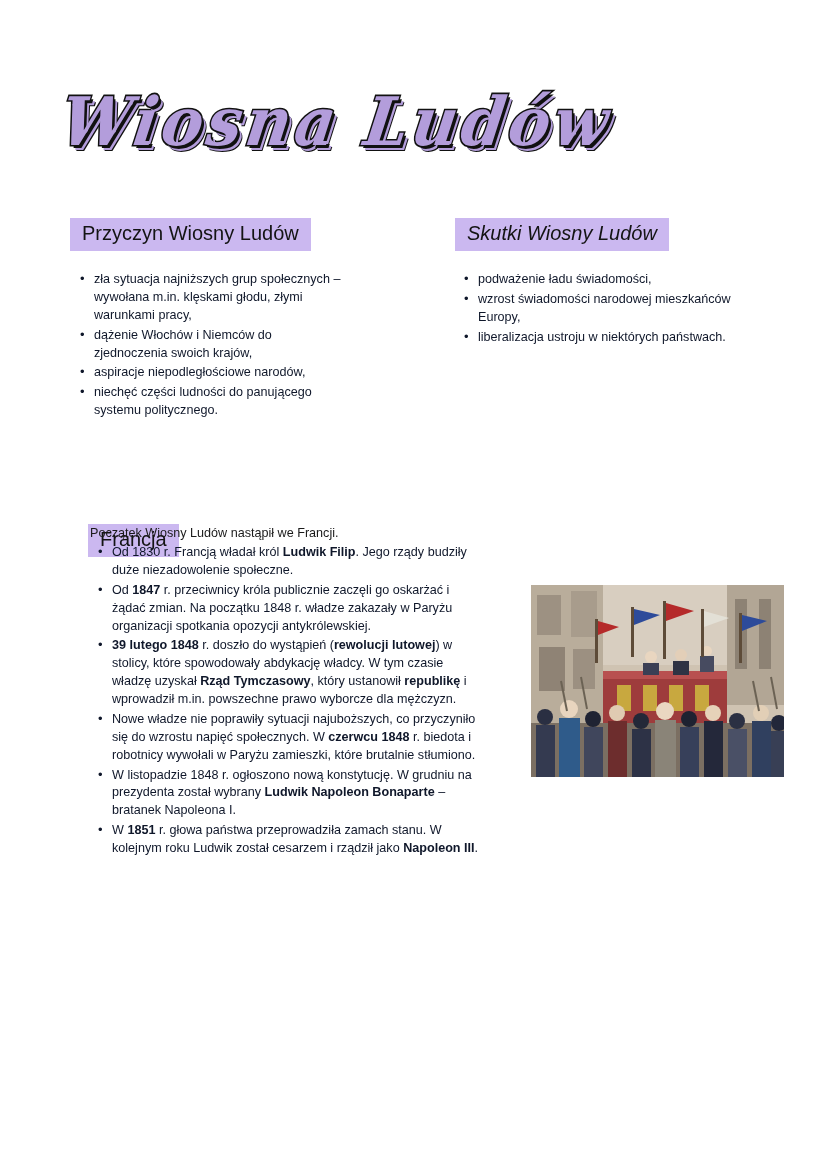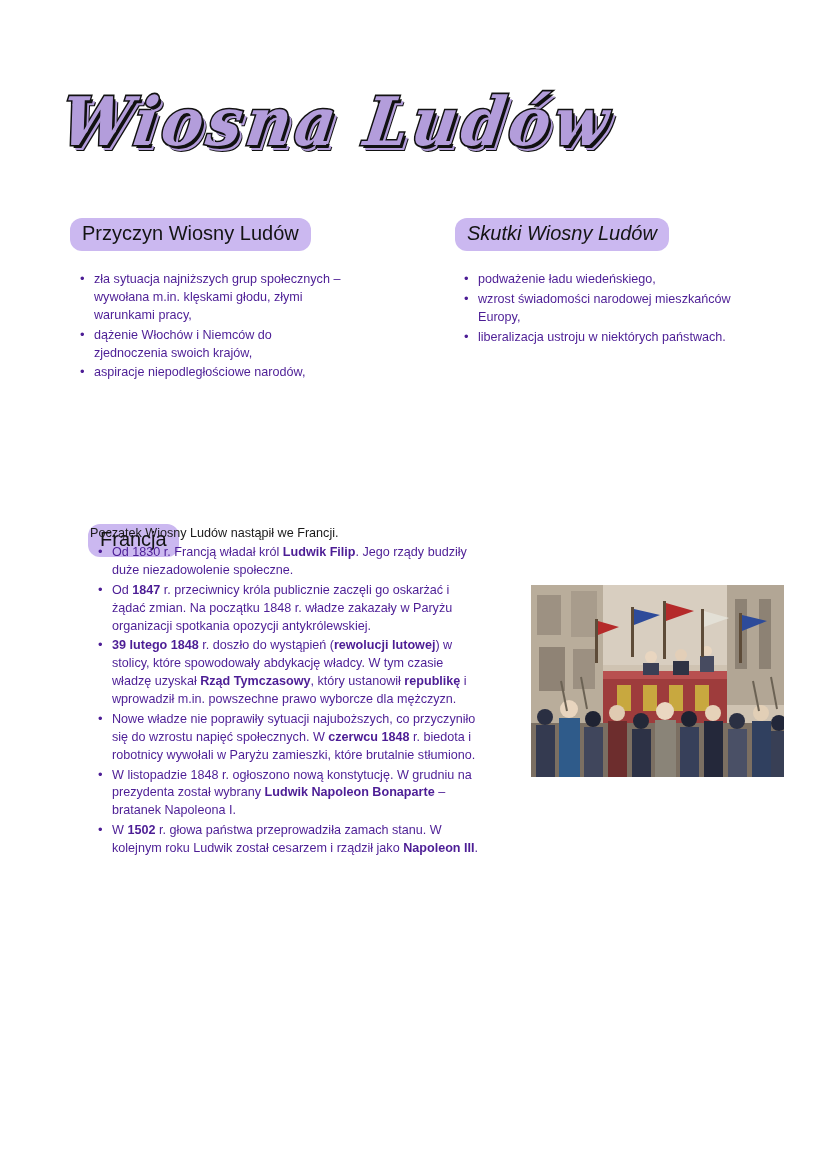--- a/index.html
+++ b/index.html
@@ -43,21 +43,21 @@
     transform-origin: left center;
   }
 
   
   .heading {
     display: inline-block;
     font-size: 20px;
     font-weight: 400;
     color: #141414;
     background: #cbb8f0;
-    border-radius: 12px;
+    border-radius: 0;
     padding: 3px 12px 5px 12px;
     line-height: 1.25;
   }
 
   .col-left-head {
     position: absolute;
     left: 70px;
     top: 218px;
   }
   .col-right-head {
@@ -78,21 +78,21 @@
     list-style: none;
     margin: 0;
     padding: 0;
   }
   ul.bul > li {
     position: relative;
     padding-left: 16px;
     margin-bottom: 2px;
     font-size: 12.6px;
     line-height: 1.42;
-    color: #4c1d95;
+    color: #0f172a;
   }
   ul.bul > li::before {
     content: "•";
     position: absolute;
     left: 2px;
     top: -1px;
     font-size: 13px;
   }
 
   .col-left-list {
@@ -151,42 +151,43 @@
   <div class="title-text">Wiosna Ludów</div>
 </div>
 
 <div class="col-left-head">
   <span class="heading">Przyczyn Wiosny Ludów</span>
 </div>
 <ul class="bul col-left-list">
   <li>zła sytuacja najniższych grup społecznych – wywołana m.in. klęskami głodu, złymi warunkami pracy,</li>
   <li>dążenie Włochów i Niemców do zjednoczenia swoich krajów,</li>
   <li>aspiracje niepodległościowe narodów,</li>
+  <li>niechęć części ludności do panującego systemu politycznego.</li>
 </ul>
 
 <div class="col-right-head">
   <span class="heading">Skutki Wiosny Ludów</span>
 </div>
 <ul class="bul col-right-list">
-  <li>podważenie ładu wiedeńskiego,</li>
+  <li>podważenie ładu świadomości,</li>
   <li>wzrost świadomości narodowej mieszkańców Europy,</li>
   <li>liberalizacja ustroju w niektórych państwach.</li>
 </ul>
 
 <div class="francja-head">
   <span class="heading">Francja</span>
 </div>
 <div class="francja-intro">Początek Wiosny Ludów nastąpił we Francji.</div>
 <ul class="bul francja-list">
   <li>Od 1830 r. Francją władał król <b>Ludwik Filip</b>. Jego rządy budziły duże niezadowolenie społeczne.</li>
   <li>Od <b>1847</b> r. przeciwnicy króla publicznie zaczęli go oskarżać i żądać zmian. Na początku 1848 r. władze zakazały w Paryżu organizacji spotkania opozycji antykrólewskiej.</li>
   <li><b>39 lutego 1848</b> r. doszło do wystąpień (<b>rewolucji lutowej</b>) w stolicy, które spowodowały abdykację władcy. W tym czasie władzę uzyskał <b>Rząd Tymczasowy</b>, który ustanowił <b>republikę</b> i wprowadził m.in. powszechne prawo wyborcze dla mężczyzn.</li>
   <li>Nowe władze nie poprawiły sytuacji najuboższych, co przyczyniło się do wzrostu napięć społecznych. W <b>czerwcu 1848</b> r. biedota i robotnicy wywołali w Paryżu zamieszki, które brutalnie stłumiono.</li>
   <li>W listopadzie 1848 r. ogłoszono nową konstytucję. W grudniu na prezydenta został wybrany <b>Ludwik Napoleon Bonaparte</b> – bratanek Napoleona I.</li>
-  <li>W <b>1502</b> r. głowa państwa przeprowadziła zamach stanu. W kolejnym roku Ludwik został cesarzem i rządził jako <b>Napoleon III</b>.</li>
+  <li>W <b>1851</b> r. głowa państwa przeprowadziła zamach stanu. W kolejnym roku Ludwik został cesarzem i rządził jako <b>Napoleon III</b>.</li>
 </ul>
 
 <div class="illu">
   <svg width="253" height="192" viewBox="0 0 253 192" xmlns="http://www.w3.org/2000/svg">
 
     <rect x="0" y="0" width="253" height="192" fill="#cfc3b2"></rect>
     <rect x="0" y="0" width="253" height="80" fill="#d8cec0"></rect>
 
     <rect x="0" y="0" width="72" height="150" fill="#b9ad9b"></rect>
     <rect x="6" y="10" width="24" height="40" fill="#9d9182"></rect>

